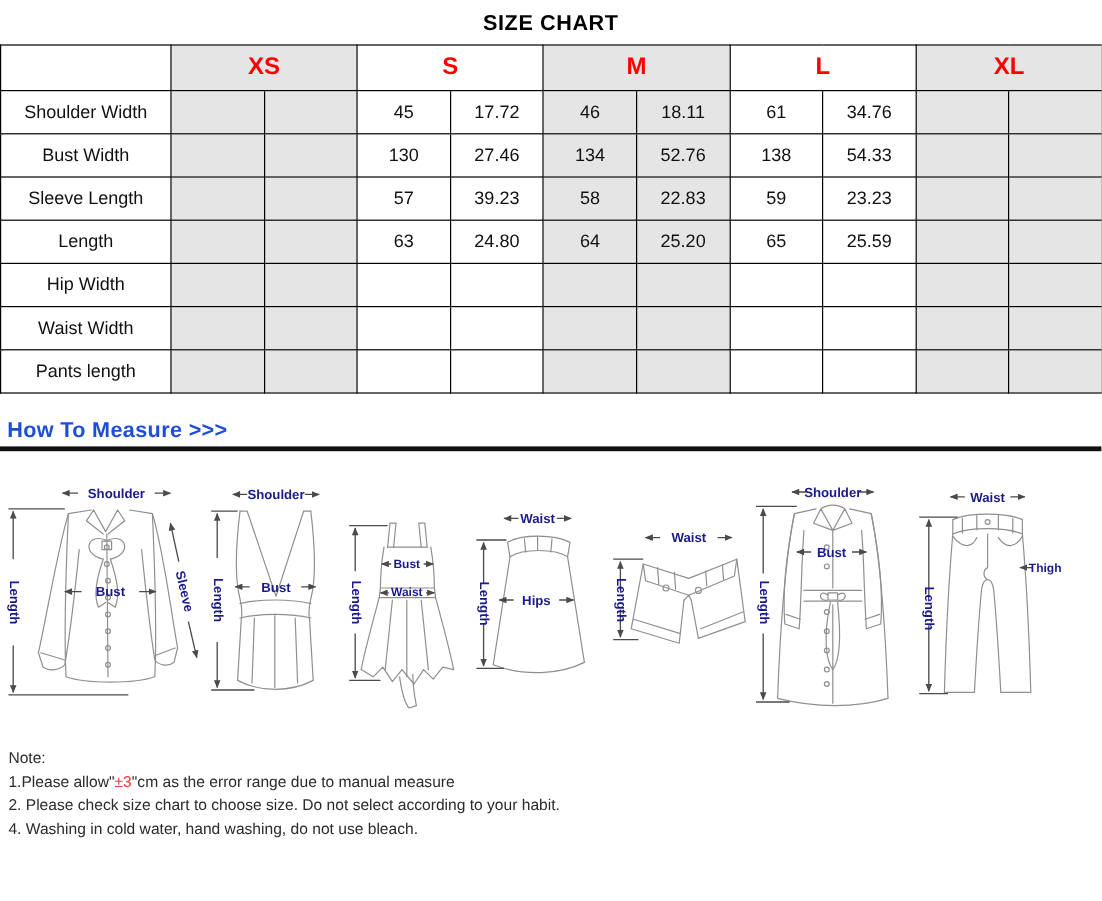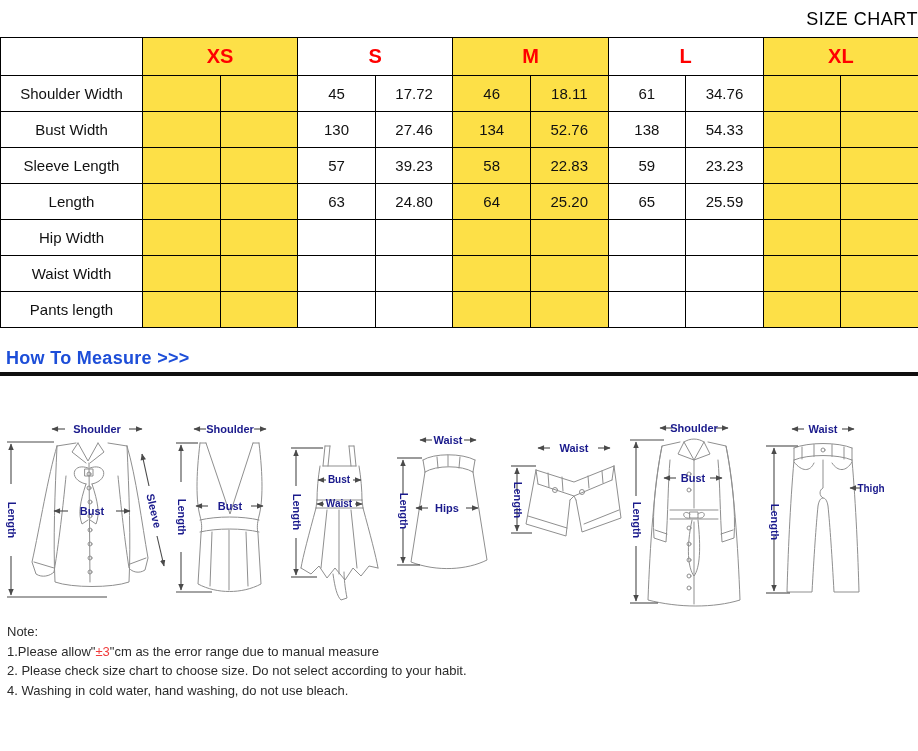--- a/index.html
+++ b/index.html
@@ -1,32 +1,32 @@
 <!DOCTYPE html>
 <html><head>
 <meta charset="utf-8">
 <style>
   html,body{margin:0;padding:0;}
   body{width:918px;height:751px;overflow:hidden;background:#fff;
        font-family:"Liberation Sans",sans-serif;color:#111;position:relative;}
-  .title{width:918px;text-align:right;font-size:18px;font-weight:normal;
+  .title{width:918px;text-align:center;font-size:18px;font-weight:bold;
          letter-spacing:.5px;padding:9px 0 7px;color:#000;}
   table.size{border-collapse:collapse;table-layout:fixed;width:918px;}
   table.size td{border:1px solid #000;text-align:center;vertical-align:middle;
                 overflow:hidden;padding:0;}
-  td.sh{background:#fde047;}
+  td.sh{background:#e5e5e5;}
   tr.size-row td{height:37px;font-size:20px;font-weight:bold;color:#ff0000;}
   tr.size-row td.corner{background:#fff;}
   tr.unit-row td{height:35px;font-size:12.5px;font-weight:bold;color:#111;}
   tr.data-row td{height:35px;font-size:15px;color:#111;}
   td.row-label{font-size:12.5px;font-weight:normal;color:#111;}
   .measure-head{margin:20px 0 0 6px;font-size:18px;font-weight:800;
                 color:#1d4ed8;letter-spacing:.3px;}
   .rule{width:918px;height:4px;background:#101010;margin-top:3px;}
-  .figs{display:flex;align-items:flex-end;padding:4px 2px 0 2px;}
+  .figs{display:flex;align-items:center;padding:4px 2px 0 2px;}
   .figs svg{flex:0 0 auto;}
   .garment{fill:none;stroke:#8f8f8f;stroke-width:1;stroke-linecap:round;stroke-linejoin:round;}
   .dim{stroke:#4a4a4a;stroke-width:1.1;fill:none;}
   .lbl{fill:#1a1a8c;font-family:"Liberation Sans",sans-serif;font-size:11px;font-weight:bold;}
   .lbl.sm{font-size:10px;}
   .notes{padding:8px 0 0 7px;font-size:13px;line-height:19.5px;color:#2b2b2b;}
   .notes .red{color:#f03b3b;}
 </style>
 </head>
 <body>

